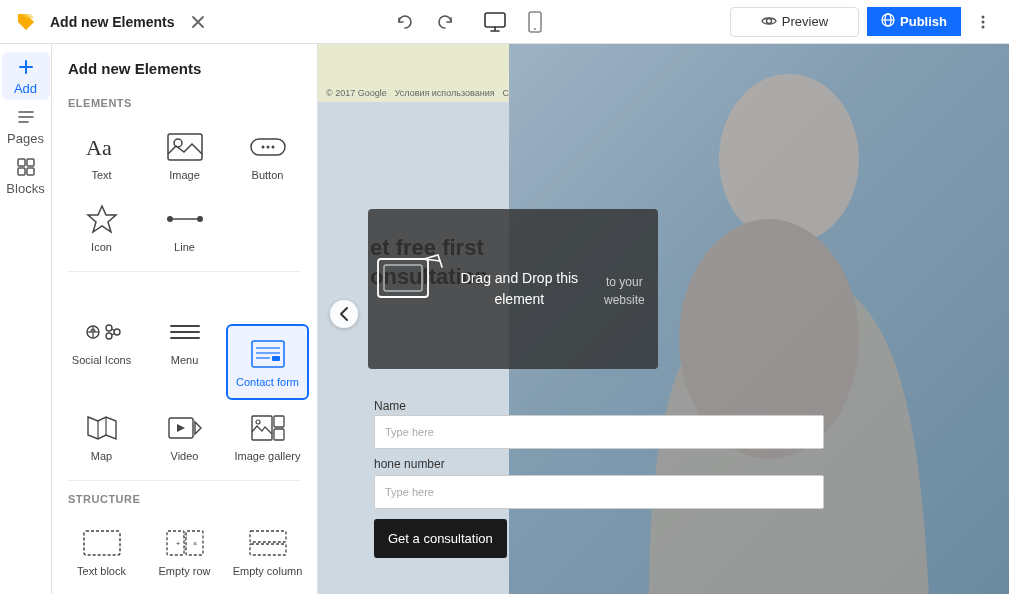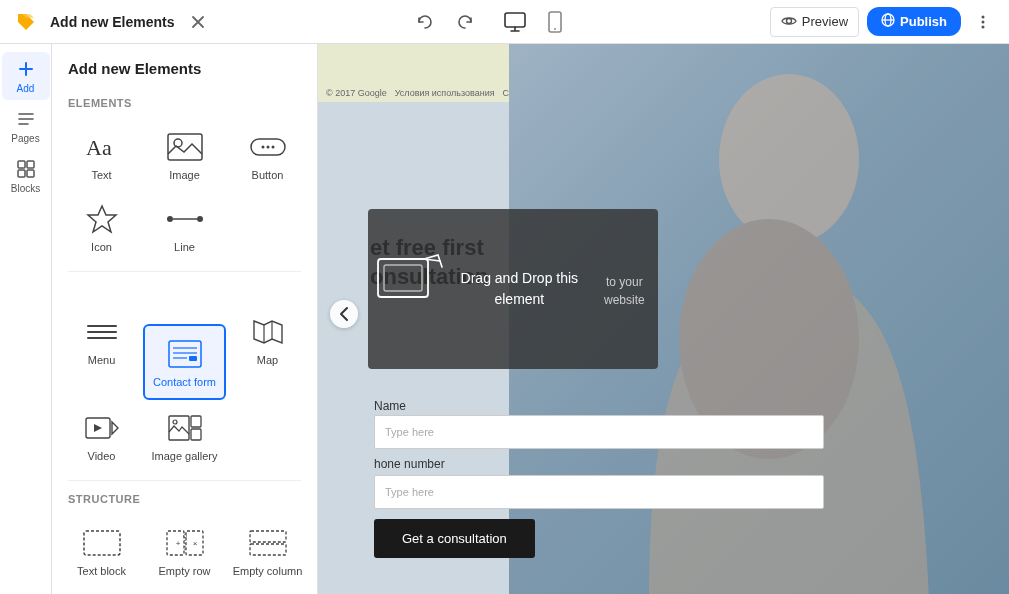--- a/index.html
+++ b/index.html
@@ -86,37 +86,37 @@
     }
     .topbar-right {
       display: flex;
       align-items: center;
       gap: 8px;
     }
     .preview-btn {
       display: flex;
       align-items: center;
       gap: 5px;
-      padding: 6px 10px;
+      padding: 6px 30px;
       border: 1px solid #ddd;
       border-radius: 4px;
       background: #fff;
       cursor: pointer;
       font-size: 13px;
       color: #333;
       font-weight: 500;
     }
     .preview-btn .eye-icon { color: #888; font-size: 14px; }
     .publish-btn {
       display: flex;
       align-items: center;
       gap: 5px;
       padding: 6px 14px;
       border: none;
-      border-radius: 12px;
+      border-radius: 0;
       background: #116dff;
       cursor: pointer;
       font-size: 13px;
       color: #fff;
       font-weight: 600;
     }
     .publish-btn .globe-icon { font-size: 14px; }
     .more-btn {
       width: 28px;
       height: 28px;
@@ -156,21 +156,21 @@
       flex-direction: column;
       align-items: center;
       justify-content: center;
       cursor: pointer;
       border-radius: 6px;
       margin-bottom: 2px;
     }
     .rail-item.active { background: #eef3ff; }
     .rail-item svg { margin-bottom: 2px; }
     .rail-item-label {
-      font-size: 10px;
+      font-size: 13px;
       color: #555;
       margin-top: 2px;
       text-align: center;
     }
     .rail-item.active .rail-item-label { color: #116dff; }
 
     
     .add-panel {
       width: 266px;
       background: #fff;
@@ -303,21 +303,21 @@
       justify-content: center;
       cursor: pointer;
       z-index: 25;
       font-size: 14px;
       color: #333;
       box-shadow: 0 1px 4px rgba(0,0,0,0.2);
     }
 
     .cta-button {
       display: inline-block;
-      padding: 12px 28px;
+      padding: 12px 14px;
       background: #1a1a1a;
       color: #fff;
       font-size: 13px;
       border-radius: 3px;
       cursor: pointer;
     }
 
     
     .canvas-photo {
       position: absolute;
@@ -523,20 +523,36 @@
           </svg>
         </div>
         <span class="element-label">Line</span>
       </div>
     </div>
 
     <div class="divider"></div>
 
     <div class="elements-grid">
 
+      <div class="element-item">
+        <div class="element-icon">
+          <svg width="38" height="28" viewBox="0 0 38 28" fill="none">
+            <circle cx="10" cy="14" r="6" stroke="#444" stroke-width="1.4" fill="none"></circle>
+            <path d="M8 14 C8 10 12 10 12 14" stroke="#444" stroke-width="1.2" fill="none"></path>
+            <path d="M10 8 L10 20" stroke="#444" stroke-width="1.2"></path>
+            <path d="M4 14 L16 14" stroke="#444" stroke-width="1.2"></path>
+            <circle cx="26" cy="10" r="3" stroke="#444" stroke-width="1.4" fill="none"></circle>
+            <circle cx="26" cy="18" r="3" stroke="#444" stroke-width="1.4" fill="none"></circle>
+            <circle cx="34" cy="14" r="3" stroke="#444" stroke-width="1.4" fill="none"></circle>
+            <line x1="29" y1="11" x2="32" y2="13" stroke="#444" stroke-width="1.2"></line>
+            <line x1="29" y1="17" x2="32" y2="15" stroke="#444" stroke-width="1.2"></line>
+          </svg>
+        </div>
+        <span class="element-label">Social Icons</span>
+      </div>
 
       <div class="element-item">
         <div class="element-icon">
           <svg width="36" height="28" viewBox="0 0 36 28" fill="none">
             <line x1="4" y1="8" x2="32" y2="8" stroke="#444" stroke-width="2" stroke-linecap="round"></line>
             <line x1="4" y1="14" x2="32" y2="14" stroke="#444" stroke-width="2" stroke-linecap="round"></line>
             <line x1="4" y1="20" x2="32" y2="20" stroke="#444" stroke-width="2" stroke-linecap="round"></line>
           </svg>
         </div>
         <span class="element-label">Menu</span>

